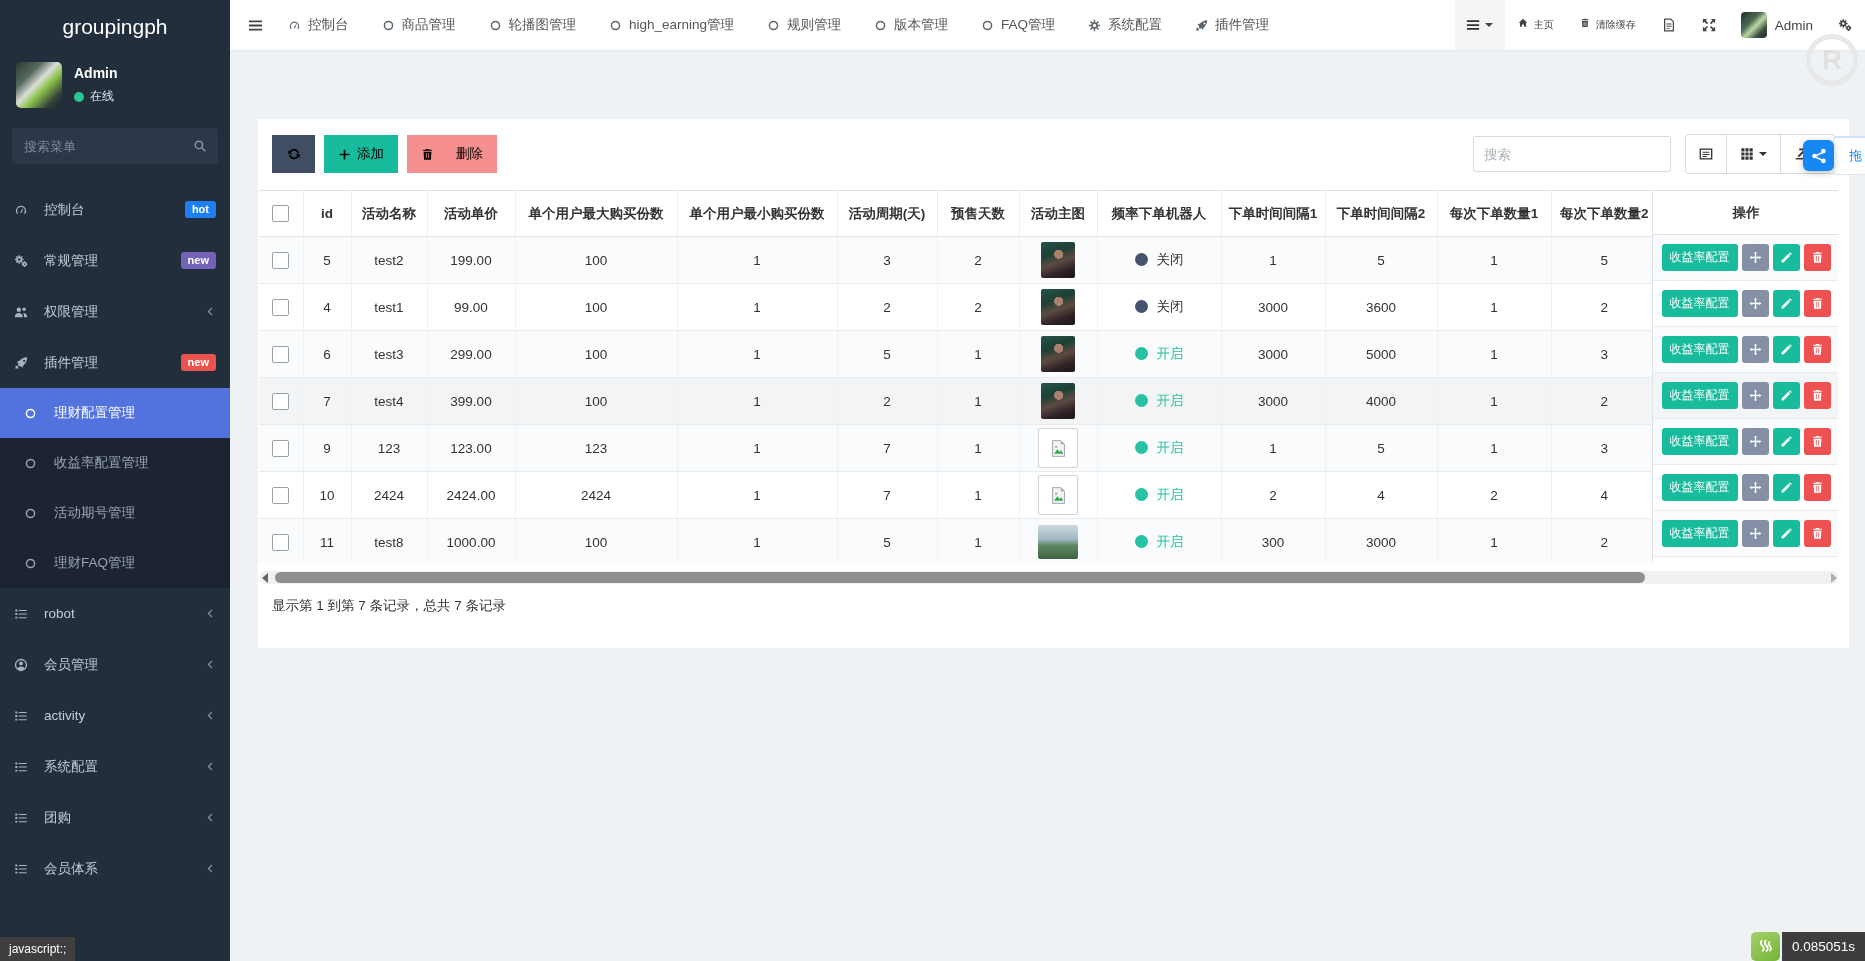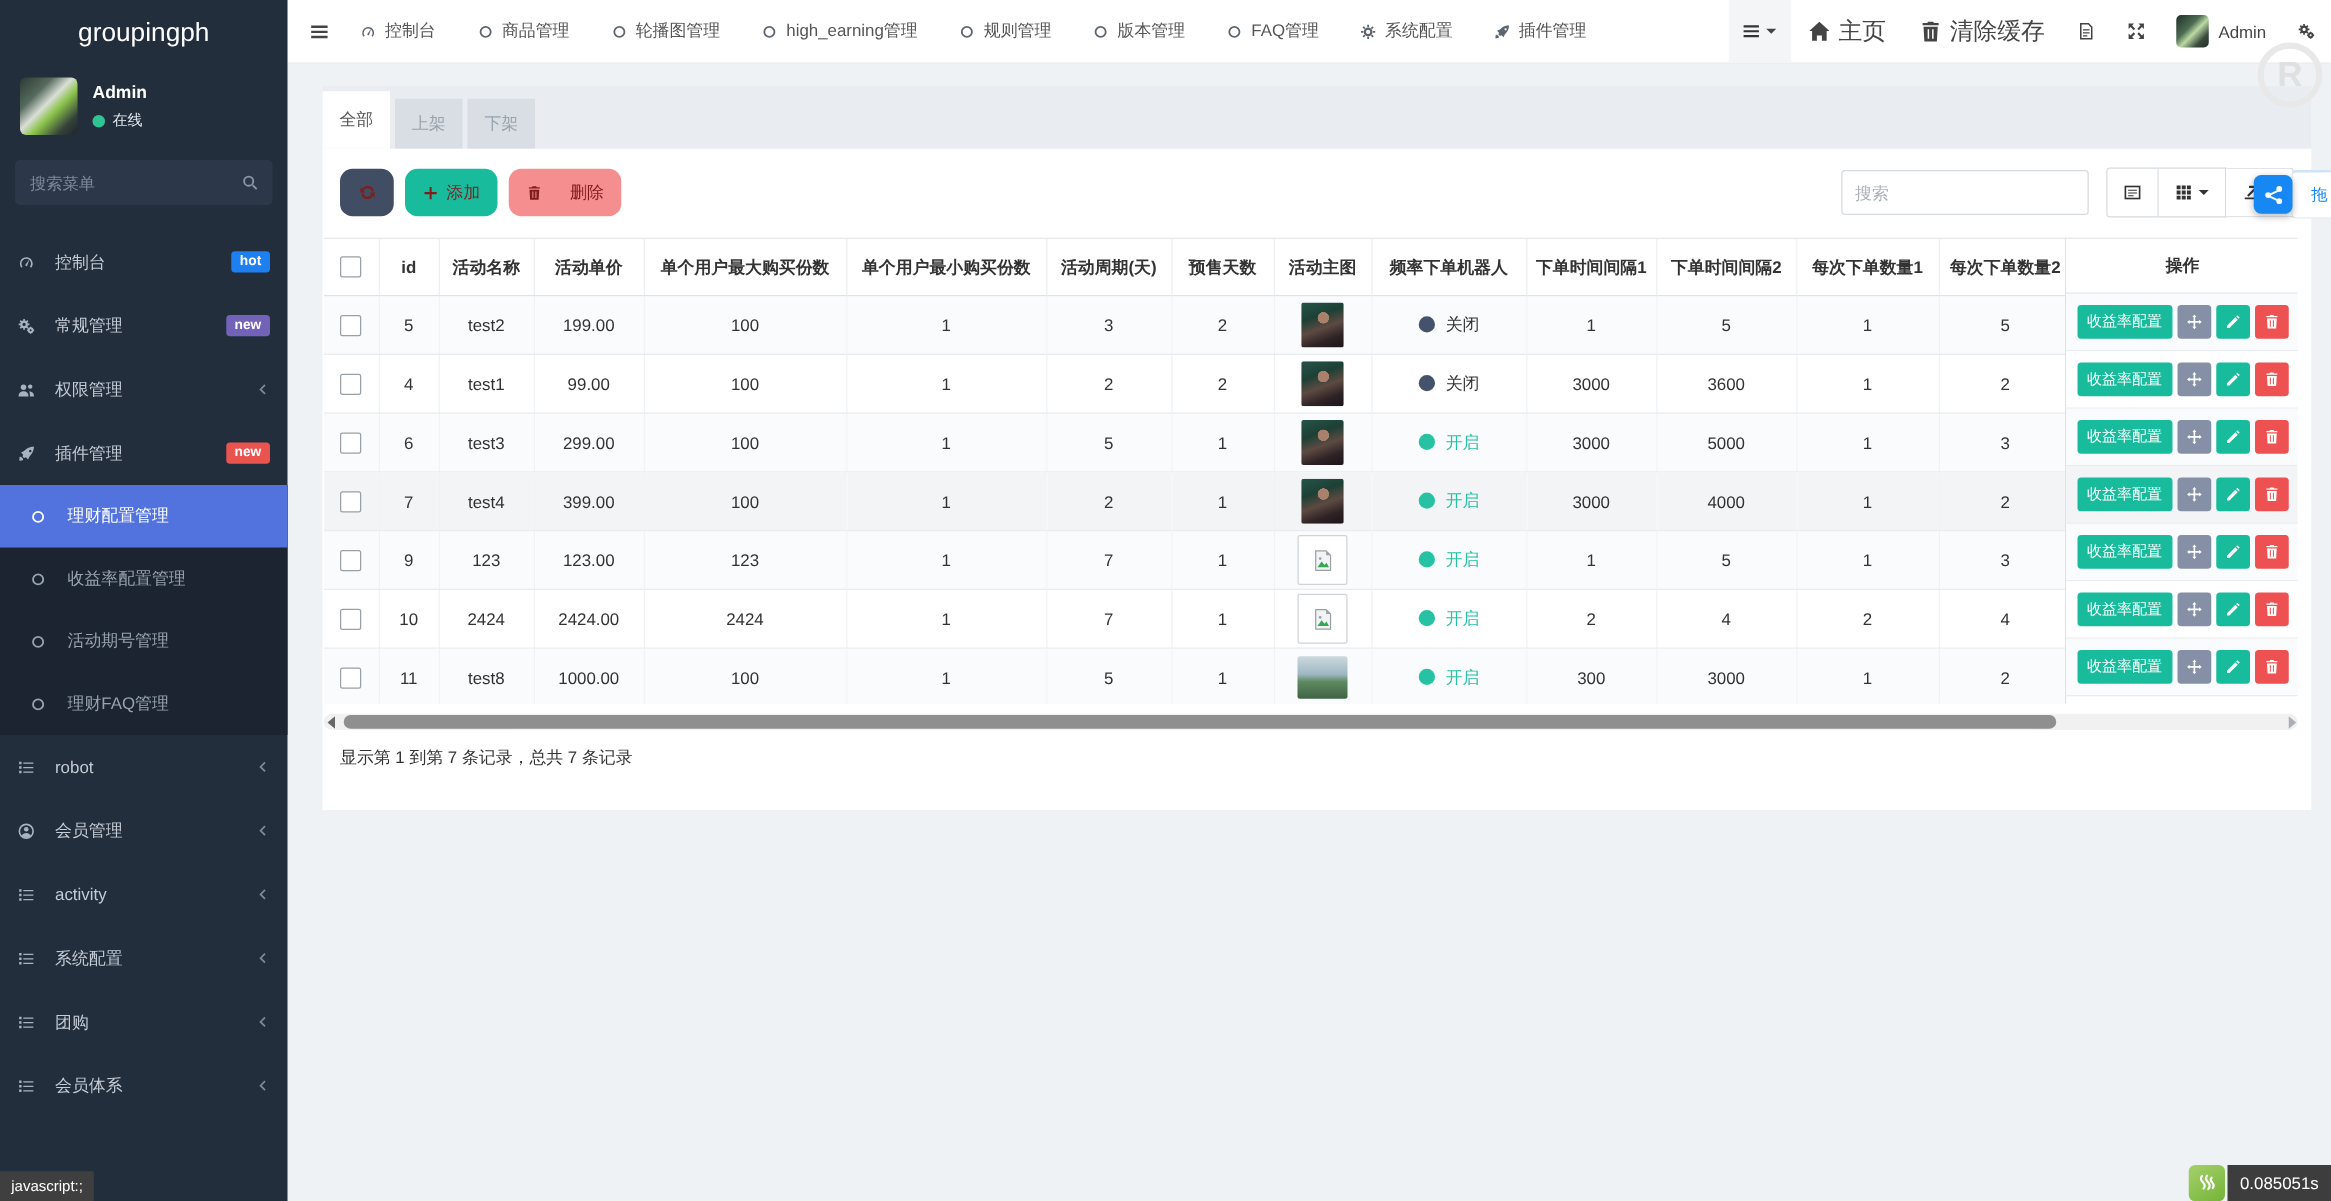--- a/index.html
+++ b/index.html
@@ -36,36 +36,36 @@
   
   .navbar{position:absolute;left:230px;top:0;right:0;height:50px;background:#fff;border-bottom:1px solid #e6e9ec;
     display:flex;align-items:center;color:#555;z-index:4;}
   .nav-toggle{width:50px;display:flex;justify-content:center;color:#444;font-size:15px;cursor:pointer;}
   .nav-items{display:flex;align-items:center;gap:33px;margin-left:8px;}
   .nav-item{display:flex;align-items:center;gap:7px;font-size:13.5px;color:#555;cursor:pointer;white-space:nowrap;}
   .ni-icon{color:#5c6670;font-size:13px;display:flex;}
   .nav-right{margin-left:auto;display:flex;align-items:center;height:100%;}
   .nav-drop{width:50px;height:100%;background:#f4f5f6;display:flex;align-items:center;justify-content:center;gap:5px;color:#333;font-size:14px;cursor:pointer;}
   .caret{width:0;height:0;border:4px solid transparent;border-top-color:#444;margin-top:4px;}
-  .nav-link{display:flex;align-items:center;gap:6px;padding:0 13px;font-size:19px;color:#444;cursor:pointer;}
+  .nav-link{display:flex;gap:6px;padding:0 13px;font-size:10px;color:#444;cursor:pointer;}
   .nav-iconbtn{padding:0 13px;color:#444;font-size:14px;display:flex;cursor:pointer;}
   .nav-user{display:flex;align-items:center;gap:8px;padding:0 12px;font-size:13.5px;color:#444;cursor:pointer;}
   .avatar-sm{width:26px;height:26px;border-radius:4px;
     background:linear-gradient(135deg,#20302a 0%,#4c6b52 38%,#bcd8a3 55%,#3a4a3e 78%,#222b26 100%);}
   .watermark{position:absolute;left:1806px;top:34px;width:42px;height:42px;border:5px solid #e8e8e8;border-radius:50%;
     color:#e0e0e0;display:flex;align-items:center;justify-content:center;font-size:28px;font-weight:bold;z-index:6;}
   
   .main{position:absolute;left:230px;top:50px;right:0;bottom:0;}
   .tabs{position:absolute;left:28px;top:19px;right:16px;height:50px;background:#e9edf1;display:flex;align-items:flex-end;}
   .tab{display:flex;align-items:center;justify-content:center;width:54px;height:40px;background:#d8dee4;color:#98a3ad;
     font-size:13.5px;margin-right:4px;cursor:pointer;}
   .tab.active{background:#fff;color:#555;height:46px;}
   .card{position:absolute;left:28px;top:69px;right:16px;height:529px;background:#fff;}
   .toolbar{position:absolute;left:14px;top:16px;right:14px;height:38px;display:flex;align-items:center;}
-  .btn{height:38px;border-radius:10px;display:flex;align-items:center;justify-content:center;color:#7f1d1d;font-size:13.5px;cursor:pointer;border:none;}
+  .btn{height:38px;border-radius:0;display:flex;align-items:center;justify-content:center;color:#000000;font-size:13.5px;cursor:pointer;border:none;}
   .btn .icon{font-size:13px;display:flex;}
   .btn-refresh{width:43px;background:#404d63;font-size:14px;}
   .btn-add{background:#18bc9c;padding:0 14px;margin-left:9px;gap:6px;}
   .btn-del{background:#f58e8e;padding:0 14px;margin-left:9px;gap:22px;}
   .tb-search{margin-left:auto;width:176px;height:34px;border:1px solid #d6dbe0;border-radius:3px;padding:0 10px;
     font-size:13.5px;color:#555;outline:none;}
   .tb-search::placeholder{color:#a9b1b8;}
   .btn-group{display:flex;margin-left:14px;}
   .gbtn{height:38px;display:flex;align-items:center;justify-content:center;gap:5px;background:#fff;
     border:1px solid #d6dbe0;border-left:none;color:#333;font-size:14px;padding:0 13px;cursor:pointer;}
@@ -491,33 +491,20 @@
           </svg>
         </div>
     </div>
   </header>
 
   <div class="watermark">
     <span>R</span>
   </div>
 
   <div class="main">
-    <div class="tabs" id="tabsBar">
-  <div class="tab active">
-          <span>全部</span>
-        </div>
-
-  <div class="tab">
-          <span>上架</span>
-        </div>
-
-  <div class="tab">
-          <span>下架</span>
-        </div>
-</div>
 
     <div class="card">
       <div class="toolbar">
         <button class="btn btn-refresh icon">
             <svg xmlns="http://www.w3.org/2000/svg" viewBox="0 0 16 16" fill="currentColor">
               <path d="M13.6 6.6A5.7 5.7 0 0 0 3 5L1.5 3.5V8H6L4.3 6.3a4.2 4.2 0 0 1 7.8 1.2zM2.4 9.4a5.7 5.7 0 0 0 10.6 1.6l1.5 1.5V8H10l1.7 1.7a4.2 4.2 0 0 1-7.8-1.2z"></path>
             </svg>
           </button>
         <button class="btn btn-add">
           <span class="icon">

